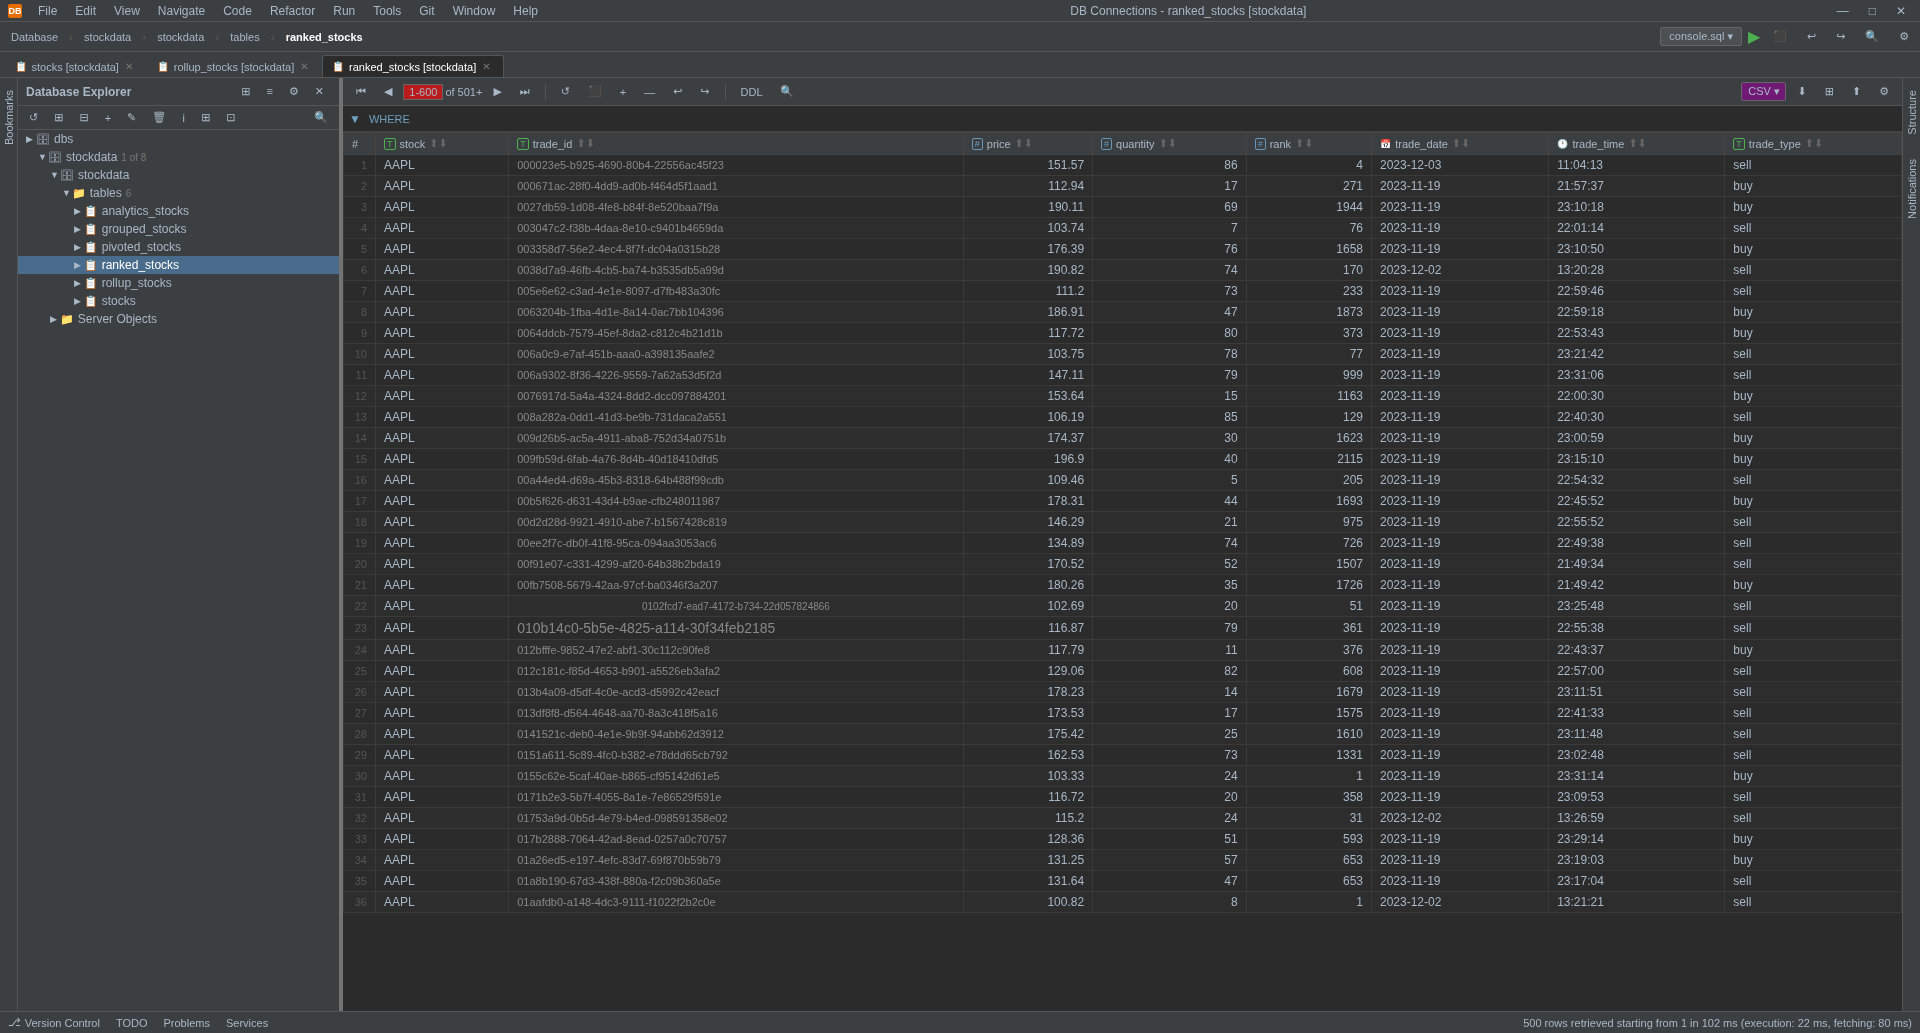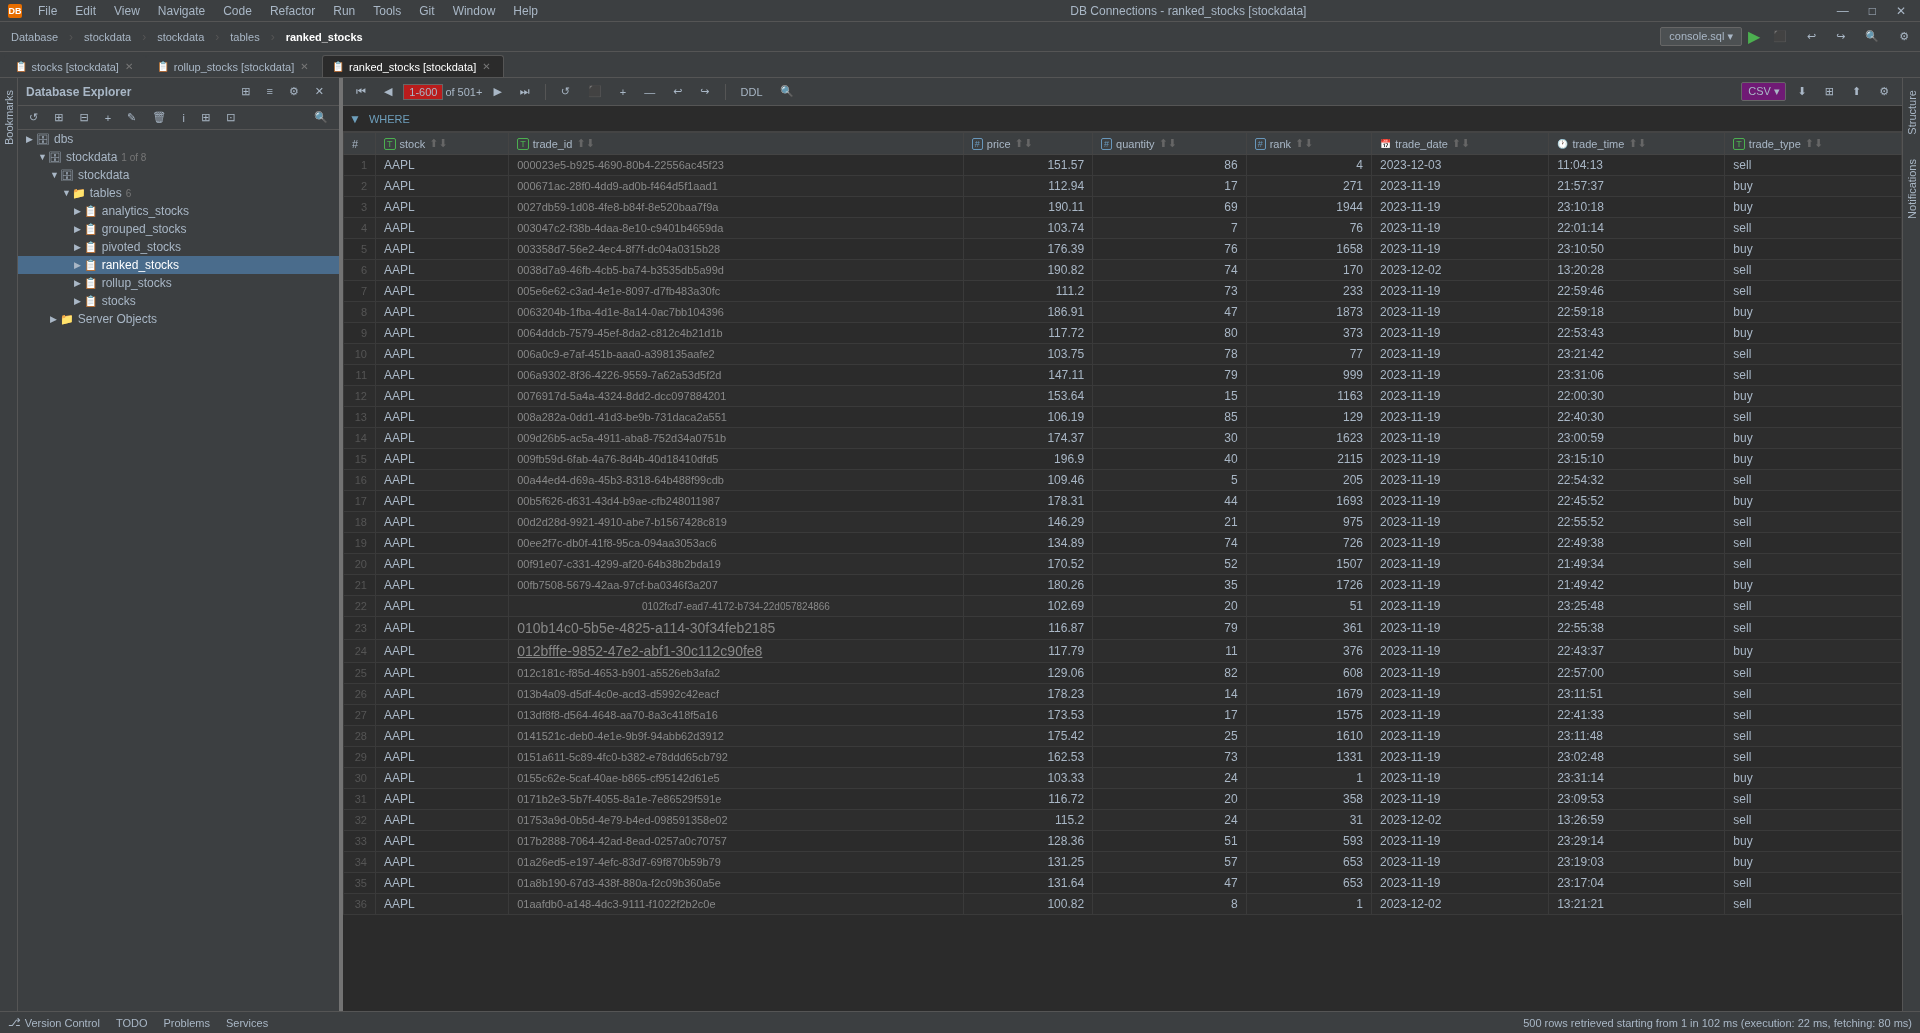--- a/index.html
+++ b/index.html
@@ -608,21 +608,21 @@
       <td class="col-price">116.87</td>
       <td class="col-quantity">79</td>
       <td class="col-rank">361</td>
       <td>2023-11-19</td>
       <td>22:55:38</td>
       <td>sell</td>
     </tr>
             <tr>
       <td class="row-num">24</td>
       <td>AAPL</td>
-      <td style="font-size:14px; color:#888;text-decoration:underline;">012bfffe-9852-47e2-abf1-30c112c90fe8</td>
+      <td style="font-size:11px; color:#888;">012bfffe-9852-47e2-abf1-30c112c90fe8</td>
       <td class="col-price">117.79</td>
       <td class="col-quantity">11</td>
       <td class="col-rank">376</td>
       <td>2023-11-19</td>
       <td>22:43:37</td>
       <td>buy</td>
     </tr>
             <tr>
       <td class="row-num">25</td>
       <td>AAPL</td>

